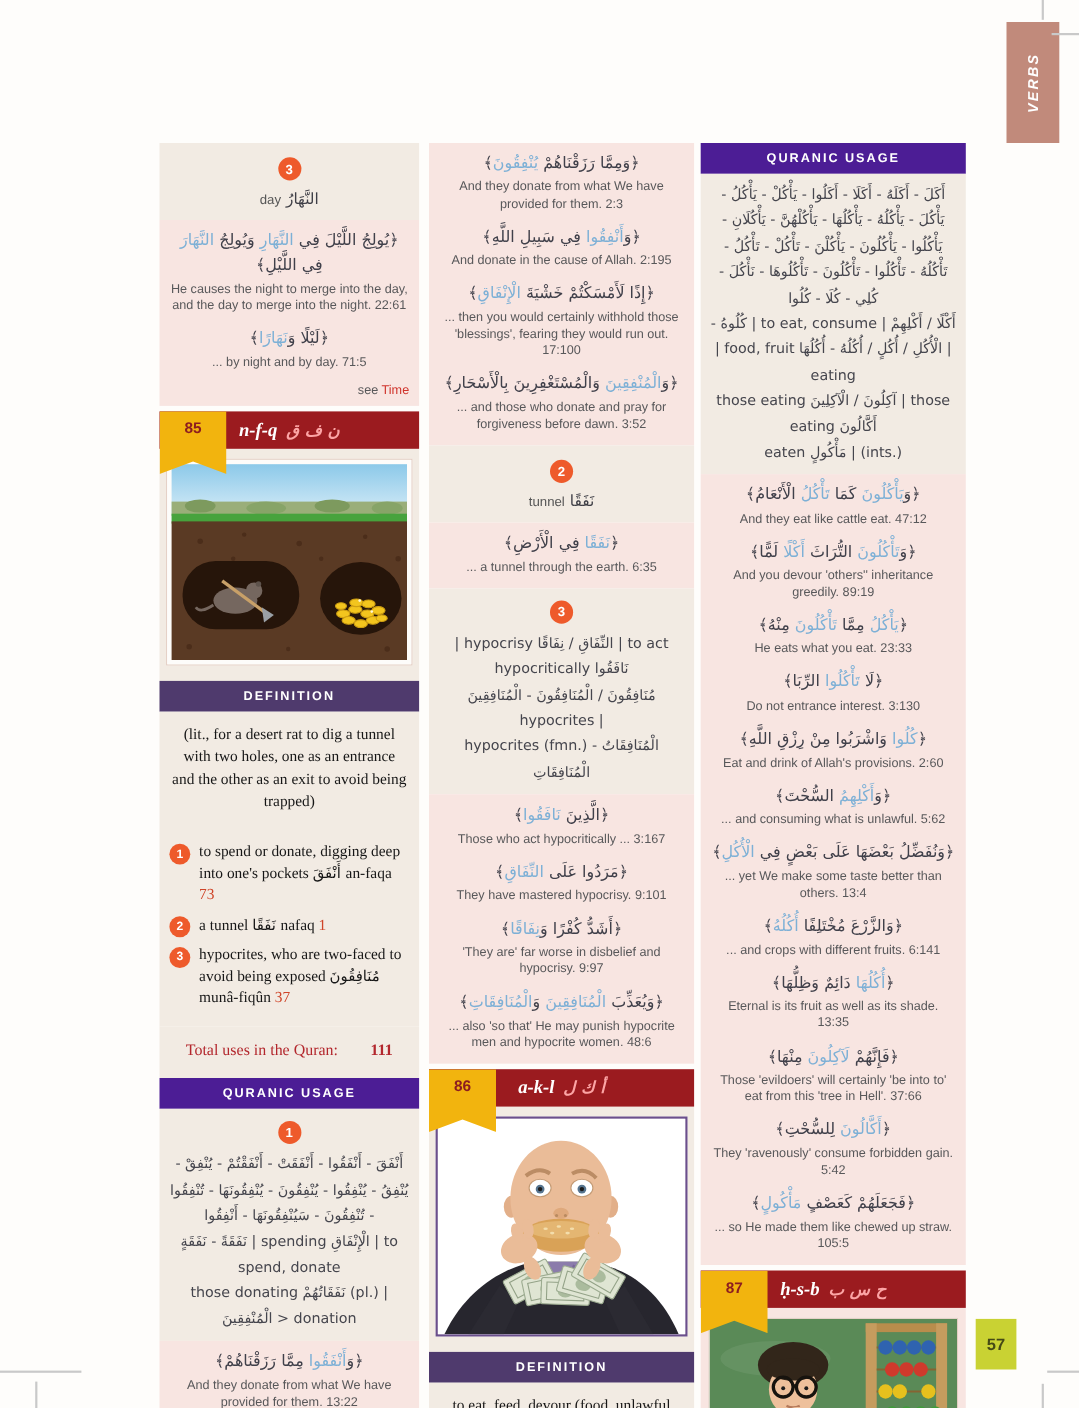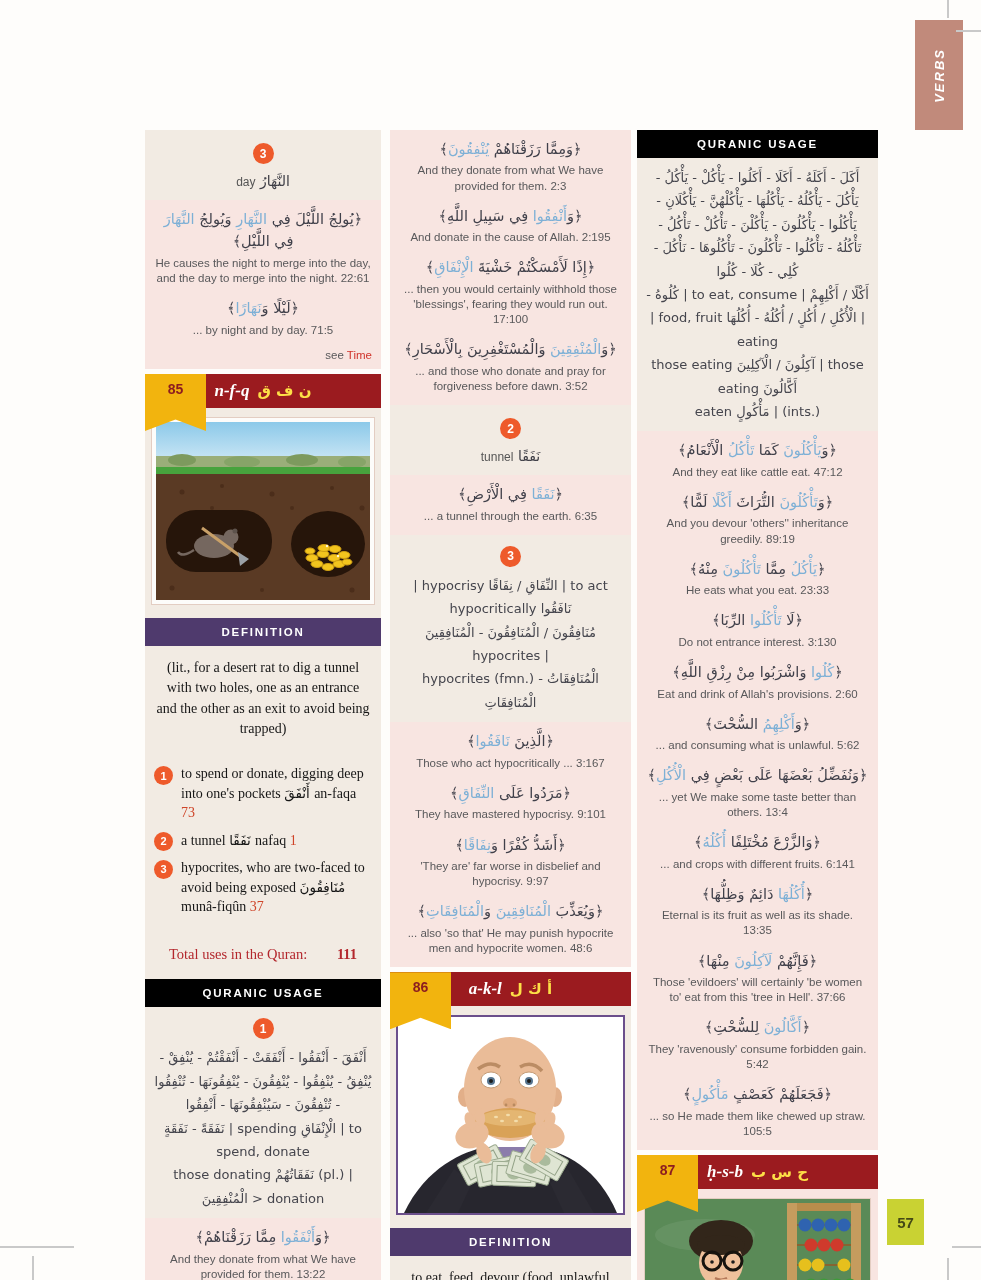--- a/index.html
+++ b/index.html
@@ -26,29 +26,29 @@
   .v-ar{direction:rtl;text-align:center;font-family:"DejaVu Sans",sans-serif;font-size:14.5px;color:#40404a;line-height:1.55;}
   .v-ar .hl{color:#7db0d6;}
   .v-en{text-align:center;font-size:11.5px;color:#58585a;line-height:1.32;margin-top:3px;}
 
   .see{margin-top:9px;text-align:right;font-size:11.5px;color:#58585a;}
   .see-link{color:#d0342c;}
 
   .entry{position:relative;height:34px;margin:5px 0 0;}
   .entry-bar{position:absolute;left:0;right:0;top:0;height:34px;background:#9b1b1f;display:flex;align-items:center;justify-content:center;gap:8px;}
   .entry-translit{color:#fff;font-family:"Liberation Serif",serif;font-style:italic;font-weight:bold;font-size:17px;}
-  .entry-ar{color:#fde047;font-family:"DejaVu Sans",sans-serif;font-weight:bold;font-size:15px;}
+  .entry-ar{color:#fca5a5;font-family:"DejaVu Sans",sans-serif;font-weight:bold;font-size:15px;font-style:italic;}
   .ribbon{position:absolute;left:0;top:0;width:61px;height:50px;background:#f2b40e;z-index:2;
           clip-path:polygon(0 0,100% 0,100% 100%,50% 80%,0 100%);
           display:flex;justify-content:center;align-items:flex-start;padding-top:7px;
           font-weight:bold;color:#8c1d20;font-size:14px;text-align:right;}
 
   .bar{height:28px;display:flex;align-items:center;justify-content:center;color:#fff;font-weight:bold;
        font-size:11.5px;letter-spacing:1.8px;}
-  .bar.green{background:#000000;text-align:center;}
+  .bar.green{background:#4c1d95;text-align:center;}
   .bar.purple{background:#4f3a6d;}
 
   .deftext{font-family:"Liberation Serif",serif;font-size:14px;color:#161616;text-align:center;line-height:1.45;padding:4px 2px 2px;}
 
   .senserow{display:flex;gap:8px;margin:8px 0;align-items:flex-start;}
   .senserow .circle{margin:1px 0 0;flex:0 0 19px;width:19px;height:19px;font-size:11px;}
   .sensetext{font-family:"Liberation Serif",serif;font-size:14px;color:#161616;line-height:1.35;}
   .sensetext .ar{font-family:"DejaVu Sans",sans-serif;font-size:13.5px;}
   .sensetext .tr{}
   .sensetext .count{color:#cf4428;}
@@ -375,21 +375,21 @@
         <div class="verse">
           <div class="v-ar" dir="rtl"><span>﴿وَالزَّرْعَ مُخْتَلِفًا </span><span class="hl">أُكُلُهُ</span><span>﴾</span></div>
           <div class="v-en">... and crops with different fruits. 6:141</div>
         </div>
         <div class="verse">
           <div class="v-ar" dir="rtl"><span>﴿</span><span class="hl">أُكُلُهَا</span><span> دَائِمٌ وَظِلُّهَا﴾</span></div>
           <div class="v-en">Eternal is its fruit as well as its shade. 13:35</div>
         </div>
         <div class="verse">
           <div class="v-ar" dir="rtl"><span>﴿فَإِنَّهُمْ </span><span class="hl">لَآكِلُونَ</span><span> مِنْهَا﴾</span></div>
-          <div class="v-en">Those 'evildoers' will certainly 'be women to' eat from this 'tree in Hell'. 37:66</div>
+          <div class="v-en">Those 'evildoers' will certainly 'be into to' eat from this 'tree in Hell'. 37:66</div>
         </div>
         <div class="verse">
           <div class="v-ar" dir="rtl"><span>﴿</span><span class="hl">أَكَّالُونَ</span><span> لِلسُّحْتِ﴾</span></div>
           <div class="v-en">They 'ravenously' consume forbidden gain. 5:42</div>
         </div>
         <div class="verse">
           <div class="v-ar" dir="rtl"><span>﴿فَجَعَلَهُمْ كَعَصْفٍ </span><span class="hl">مَأْكُولٍ</span><span>﴾</span></div>
           <div class="v-en">... so He made them like chewed up straw. 105:5</div>
         </div>
       </div>

